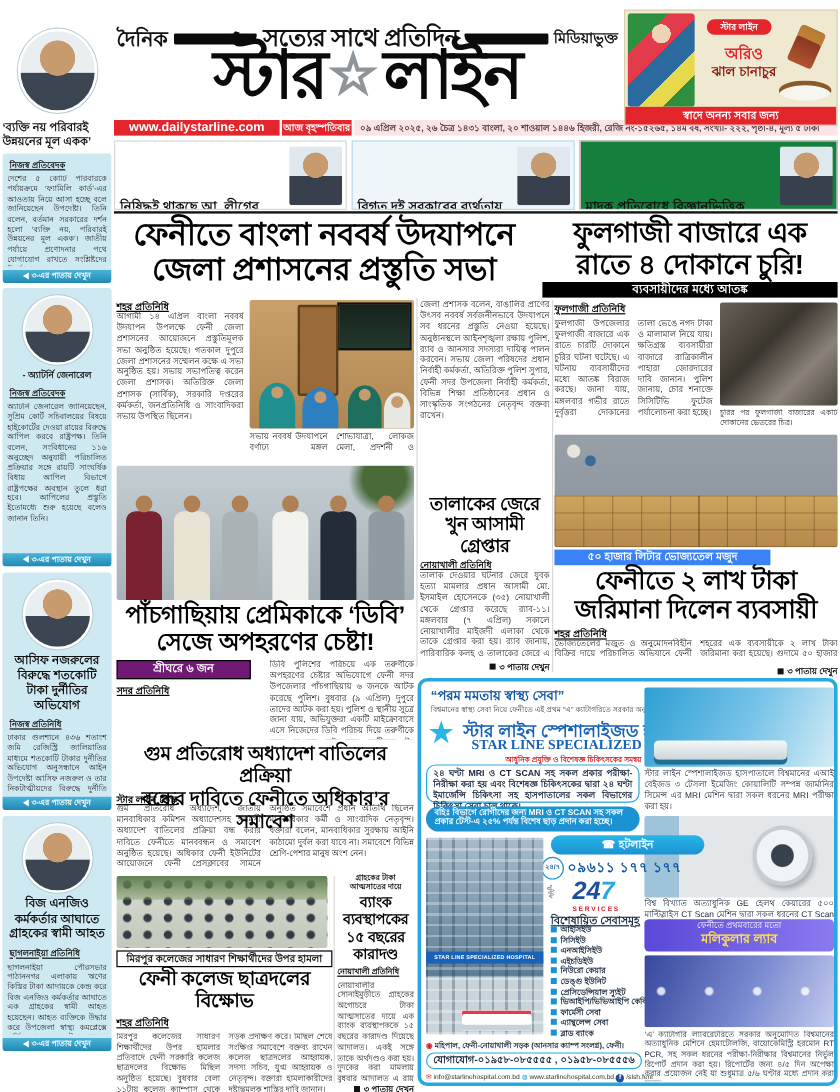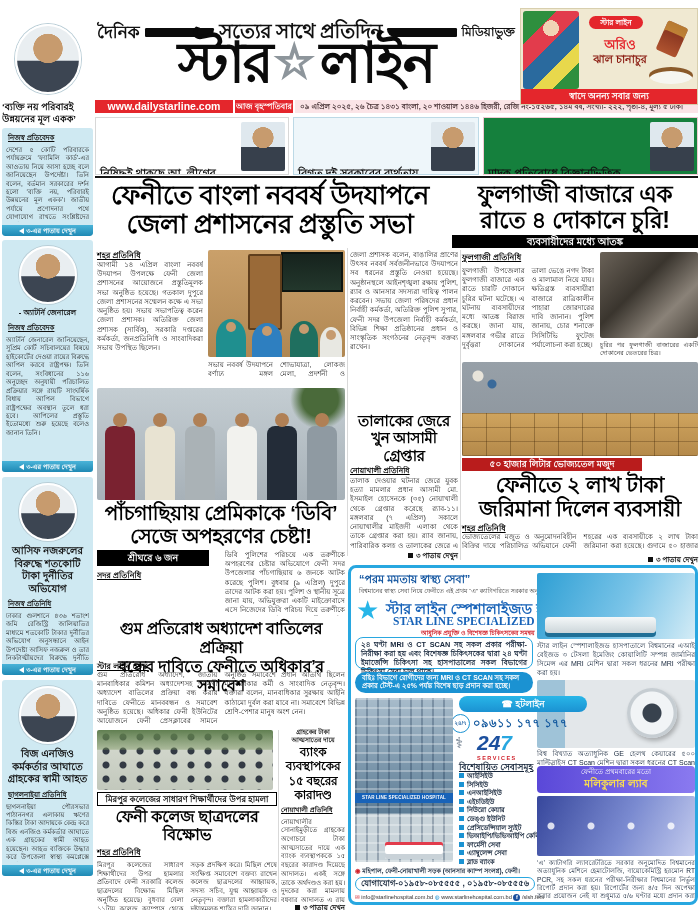--- a/index.html
+++ b/index.html
@@ -62,27 +62,27 @@
 .tbox .bd b { font-weight:bold; }
 .tbox .tb-photo { position:absolute; right:3px; top:4px; width:44px; height:49px; border-radius:2px; background: radial-gradient(circle at 50% 32%, #c79b6e 0 26%, transparent 27%), linear-gradient(#dfe8ee 50%, #37404c 51%); }
 
 
 .photo { position:absolute; overflow:hidden; border-radius:2px; }
 .fig { position:absolute; bottom:0; border-radius:50% 50% 0 0; }
 .fig::after { content:""; position:absolute; top:3px; left:50%; transform:translateX(-50%); width:10px; height:10px; border-radius:50%; background:#c69b6f; }
 .man { position:absolute; bottom:0; height:66%; width:30px; border-radius:8px 8px 0 0; }
 .man::before { content:""; position:absolute; top:-13px; left:8px; width:14px; height:14px; border-radius:50%; background:#b08055; }
 .cartons { position:absolute; bottom:0; left:0; right:0; height:46%; background:repeating-linear-gradient(90deg, rgba(60,35,5,.35) 0 1px, transparent 1px 24px), repeating-linear-gradient(0deg, rgba(60,35,5,.3) 0 1px, transparent 1px 14px), linear-gradient(#cfa45e,#b4894a); }
-.capbar { position:absolute; background:#b91c1c; color:#fff; font-weight:bold; text-align:center; }
+.capbar { position:absolute; background:#3b82f6; color:#fff; font-weight:bold; text-align:center; }
 
 
 .blackbar { position:absolute; background:#000; color:#fff; font-size:10px; font-weight:bold; text-align:center; line-height:13px; }
 
 
-.kbox { width:112px; background:#000000; border:1px solid #000; color:#fff; font-size:9.5px; font-weight:bold; text-align:center; line-height:14px; margin-bottom:3px; }
+.kbox { width:112px; background:#701a75; border:1px solid #000; color:#fff; font-size:9.5px; font-weight:bold; text-align:center; line-height:14px; margin-bottom:3px; }
 .kicker-bar { border:1px solid #000; font-size:8.4px; font-weight:bold; text-align:center; line-height:12px; }
 
 
 .had { position:absolute; left:348px; top:565px; width:350px; height:340px; border:3px solid #28a7e0; border-radius:8px; background:#fff; }
 .had .tagline { position:absolute; left:8px; top:3px; color:#1255a0; font-weight:800; font-size:11px; }
 .had .tagsub { position:absolute; left:8px; top:18px; font-size:6.2px; color:#333; }
 .had .logo { position:absolute; left:5px; top:27px; font-size:26px; color:#28b6e8; }
 .had .nbn { position:absolute; left:35px; top:30px; font-size:14.5px; font-weight:900; color:#1863b8; }
 .had .nen { position:absolute; left:42px; top:47px; font-size:11.5px; font-weight:bold; color:#1863b8; font-family:"Liberation Serif", serif; }
 .had .nsub { position:absolute; left:70px; top:60px; font-size:6.2px; color:#d0202a; font-weight:bold; }

